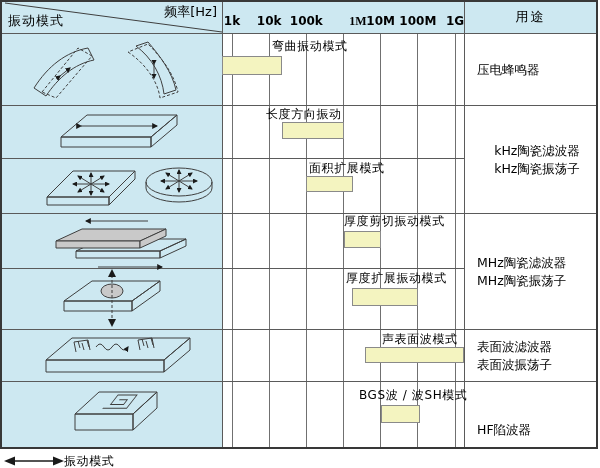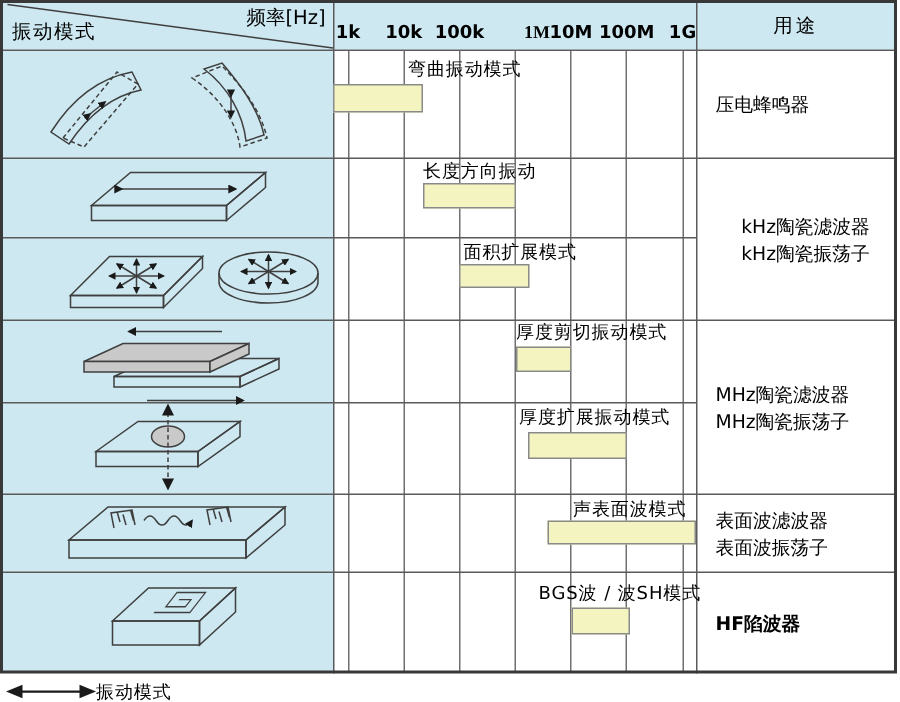--- a/index.html
+++ b/index.html
@@ -70,21 +70,21 @@
 
   <div class="bar" style="top: 56px; height: 19px; left: 221.964px; width: 60.2154px;"></div>
   <div class="bar" style="top: 122px; height: 17px; left: 282.179px; width: 61.3305px;"></div>
   <div class="bar" style="top: 176px; height: 16px; left: 306.34px; width: 46.8342px;"></div>
   <div class="bar" style="top: 231px; height: 17px; left: 343.51px; width: 37.17px;"></div>
   <div class="bar" style="top: 288px; height: 18px; left: 352.059px; width: 65.7909px;"></div>
   <div class="bar" style="top: 347px; height: 16px; left: 365.069px; width: 98.5005px;"></div>
   <div class="bar" style="top: 405px; height: 18px; left: 380.68px; width: 39.0285px;"></div>
 
   <span class="bar-label" style="left:226px;top:38px;margin-left:46px;">弯曲振动模式</span>
-  <span class="bar-label" style="left:282px;top:106px;font-family:Liberation Mono, monospace;">长度方向振动</span>
+  <span class="bar-label" style="left:266px;top:106px;font-family:Liberation Mono, monospace;">长度方向振动</span>
   <span class="bar-label" style="left:309px;top:160px;">面积扩展模式</span>
   <span class="bar-label" style="left:344px;top:213px;">厚度剪切振动模式</span>
   <span class="bar-label" style="left:346px;top:270px;">厚度扩展振动模式</span>
   <span class="bar-label" style="left:382px;top:331px;">声表面波模式</span>
   <span class="bar-label" style="left:359px;top:387px;text-align:center;">BGS波 / 波SH模式</span>
 
   <div class="use-cell" style="top:34px;height:71px;">
     <span>压电蜂鸣器</span>
   </div>
   <div class="use-cell" style="top:106px;height:107px;text-align:center;">
@@ -92,21 +92,21 @@
     <span>kHz陶瓷振荡子</span>
   </div>
   <div class="use-cell" style="top:214px;height:115px;">
     <span>MHz陶瓷滤波器</span>
     <span>MHz陶瓷振荡子</span>
   </div>
   <div class="use-cell" style="top:330px;height:51px;">
     <span>表面波滤波器</span>
     <span>表面波振荡子</span>
   </div>
-  <div class="use-cell" style="top:382px;height:66px;line-height:17px;font-weight:bold;">
+  <div class="use-cell" style="top:396px;height:66px;line-height:17px;">
     <span>HF陷波器</span>
   </div>
 
   <svg style="left:28px;top:38px;" width="180" height="62" viewBox="0 0 180 62">
     <defs>
         <marker id="ar1" viewBox="0 0 10 10" refX="8" refY="5" markerWidth="5.5" markerHeight="5.5" orient="auto">
           <path d="M0,0L10,5L0,10z" fill="#1a1a1a"></path>
         </marker>
       </defs>
     <g>

